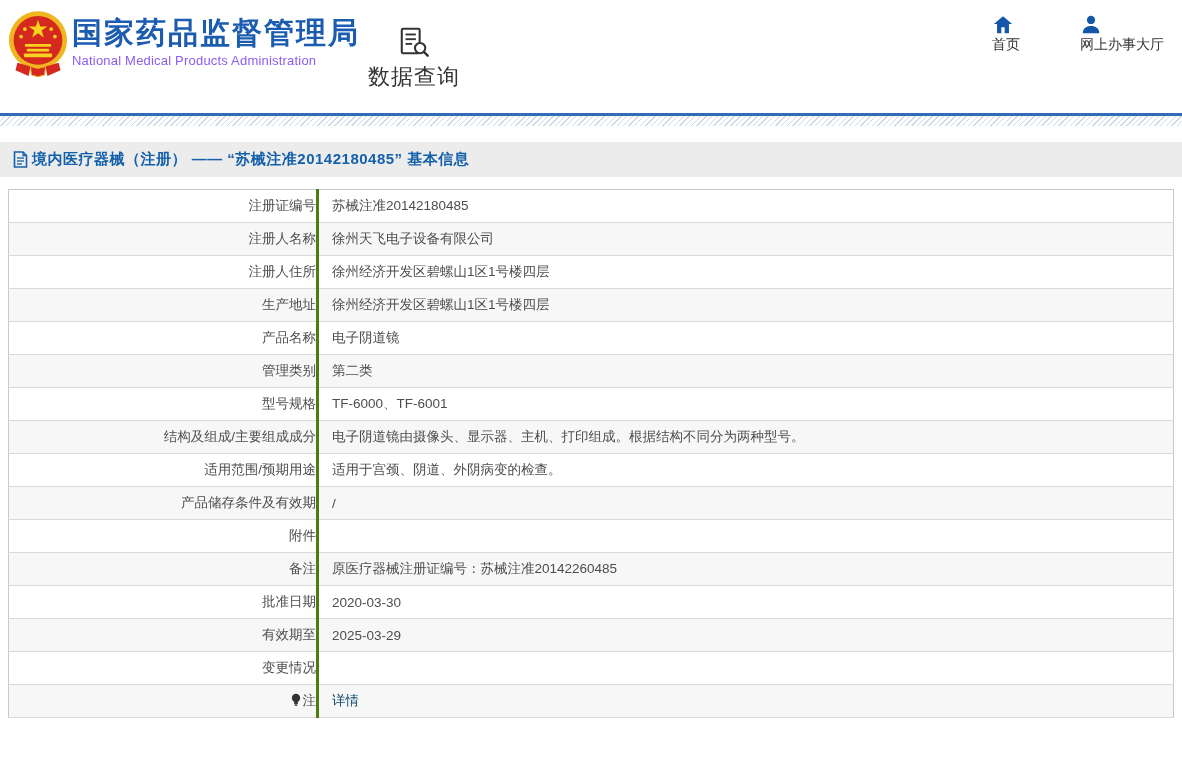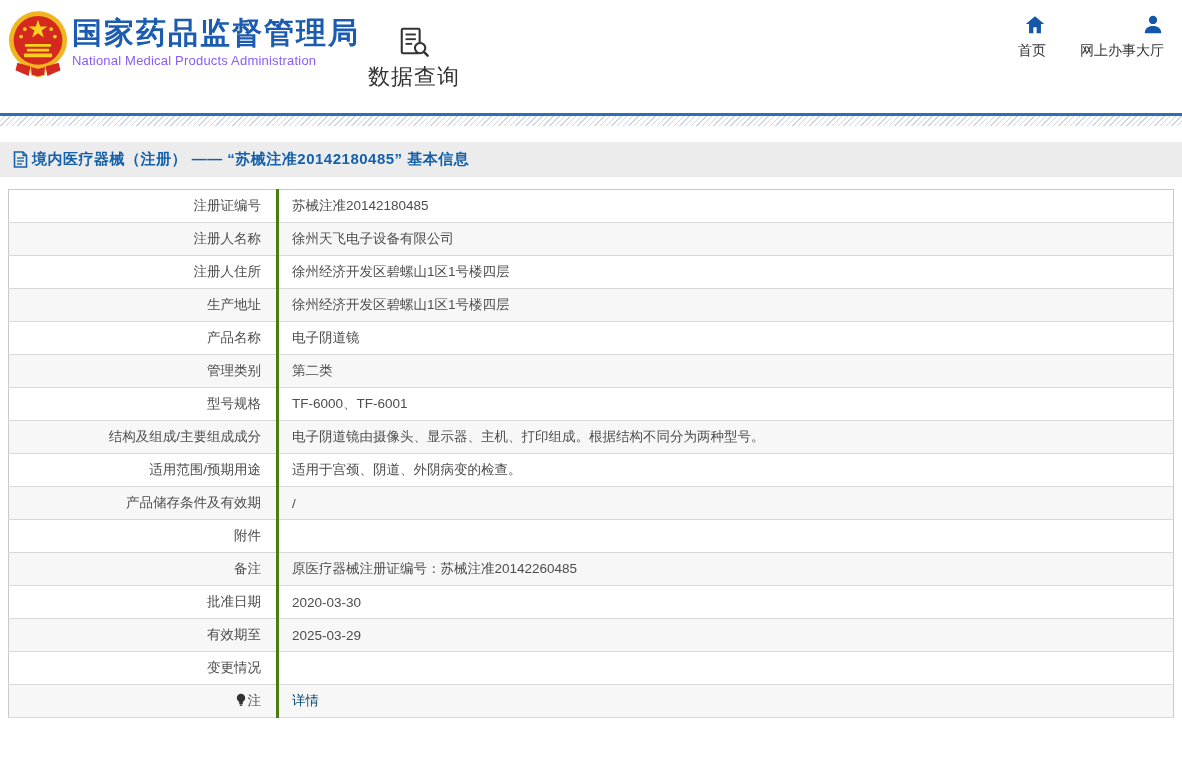--- a/index.html
+++ b/index.html
@@ -24,21 +24,21 @@
     position: absolute; left: 368px; top: 26px;
     display: flex; align-items: center; gap: 4px; cursor: pointer; flex-direction: column;
   }
   .query-icon { width: 32px; height: 32px; }
   .query-text { font-size: 22px; color: #333; letter-spacing: 1px; }
   .top-nav {
     position: absolute; right: 18px; top: 14px;
     display: flex; gap: 34px;
   }
   .nav-item {
-    display: flex; flex-direction: column; align-items: flex-end; gap: 6px;
+    display: flex; flex-direction: column; align-items: flex-start; 
     cursor: pointer; min-width: 54px;
   }
   .nav-item svg { width: 22px; height: 22px; }
   .nav-label { font-size: 14px; color: #333; white-space: nowrap; }
 
   
   .stripe {
     height: 13px;
     border-top: 3px solid #2f6eb5;
     background: repeating-linear-gradient(
@@ -72,23 +72,22 @@
   }
   .info-table td {
     height: 33px;
     border-bottom: 1px solid #d9d9d9;
     font-size: 13.5px;
     color: #4d4d4d;
     vertical-align: middle;
   }
   .info-table tr:nth-child(even) td { background: #f7f7f7; }
   td.lbl {
-    width: 269px;
+    width: 309px;
     text-align: right;
-    padding-right: 15px;
   }
   td.val {
     border-left: 3px solid #4d7c0f;
     padding-left: 13px;
     text-align: left;
   }
   .val-link { color: #0c4a6e; text-decoration: none; cursor: pointer; }
   .bulb { display: inline-block; vertical-align: -2px; margin-right: 2px; }
 </style>
 </head>

